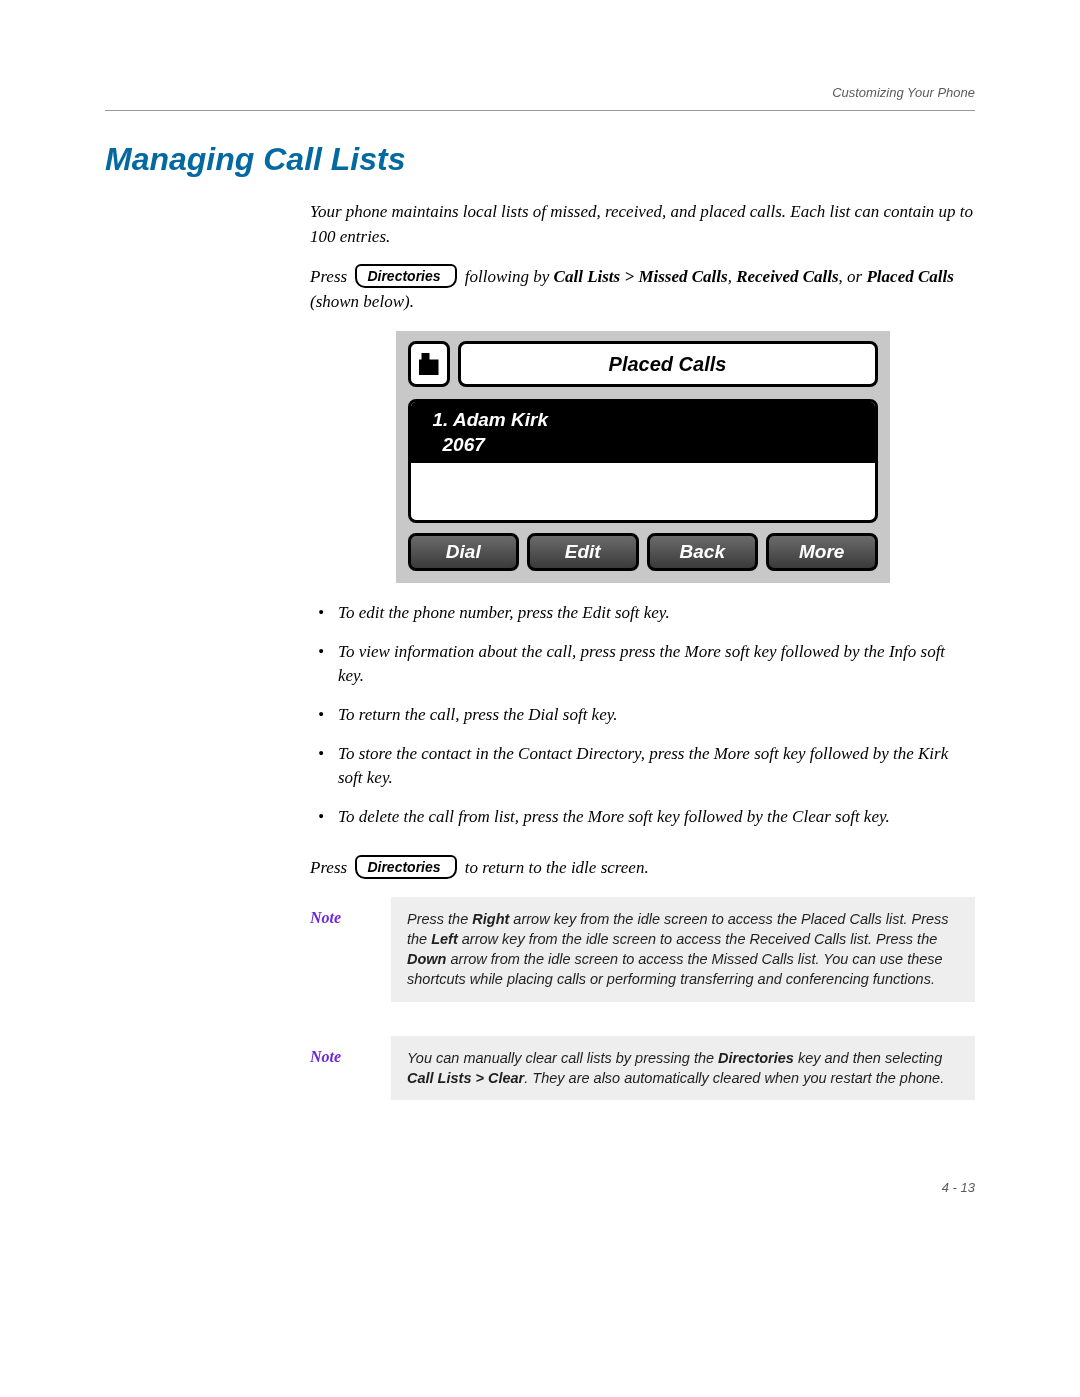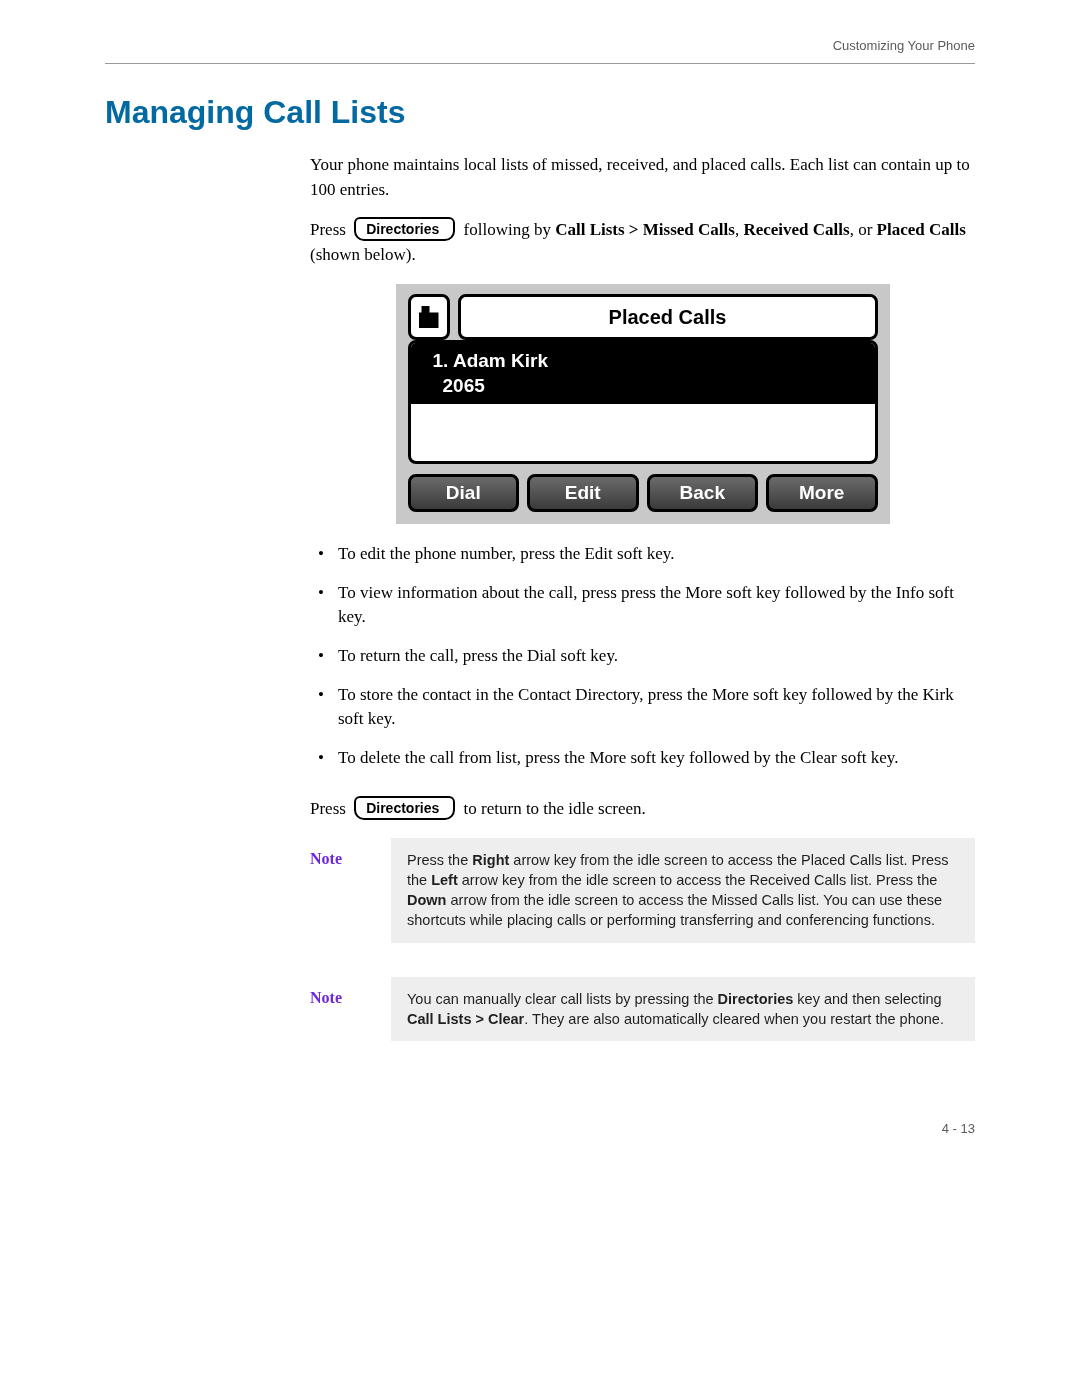--- a/index.html
+++ b/index.html
@@ -7,21 +7,22 @@
     padding: 0;
     background: #fff;
     font-family: "Times New Roman", Times, serif;
     color: #000;
     width: 1080px;
     height: 1397px;
     position: relative;
     overflow: hidden;
   }
   .page {
-    padding: 38px 105px 50px 105px;
+    padding: 85px 105px 50px 105px;
+    font-style: italic;
   }
   .running-head {
     font-family: Arial, Helvetica, sans-serif;
     font-size: 13px;
     color: #5b5b5b;
     text-align: right;
     margin-bottom: 10px;
   }
   .rule {
     height: 1px;
@@ -95,21 +96,21 @@
     border: 3px solid #000;
     border-radius: 8px;
     display: flex;
     align-items: center;
     justify-content: center;
     font-family: Arial, Helvetica, sans-serif;
     font-weight: 700;
     font-size: 20px;
   }
   .phone-list {
-    margin-top: 0;
+    margin-top: 12px;
     border: 3px solid #000;
     border-radius: 8px;
     background: #fff;
     height: 118px;
     overflow: hidden;
   }
   .phone-row {
     background: #000;
     color: #fff;
     font-family: Arial, Helvetica, sans-serif;
@@ -210,21 +211,21 @@
     <div class="phone-fig">
       <div class="phone-top">
         <div class="phone-icon-box">
             <div class="phone-glyph"></div>
           </div>
         <div class="phone-title">Placed Calls</div>
       </div>
       <div class="phone-list">
         <div class="phone-row">
           <div>1. Adam Kirk</div>
-          <div class="num">2065</div>
+          <div class="num">2067</div>
         </div>
       </div>
       <div class="softkeys">
         <div class="sk">Dial</div>
         <div class="sk">Edit</div>
         <div class="sk">Back</div>
         <div class="sk">More</div>
       </div>
     </div>
 

